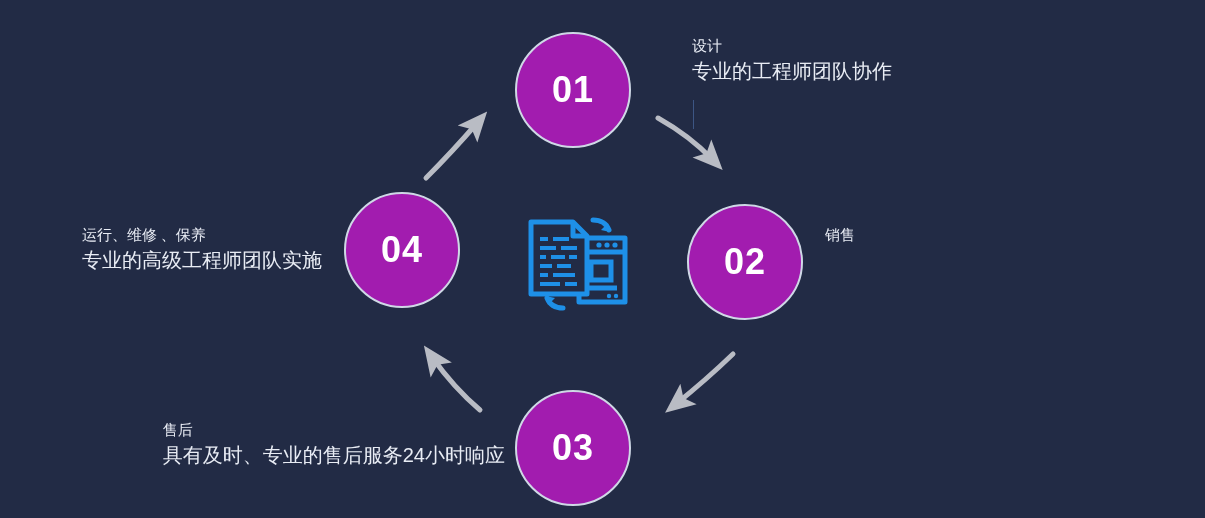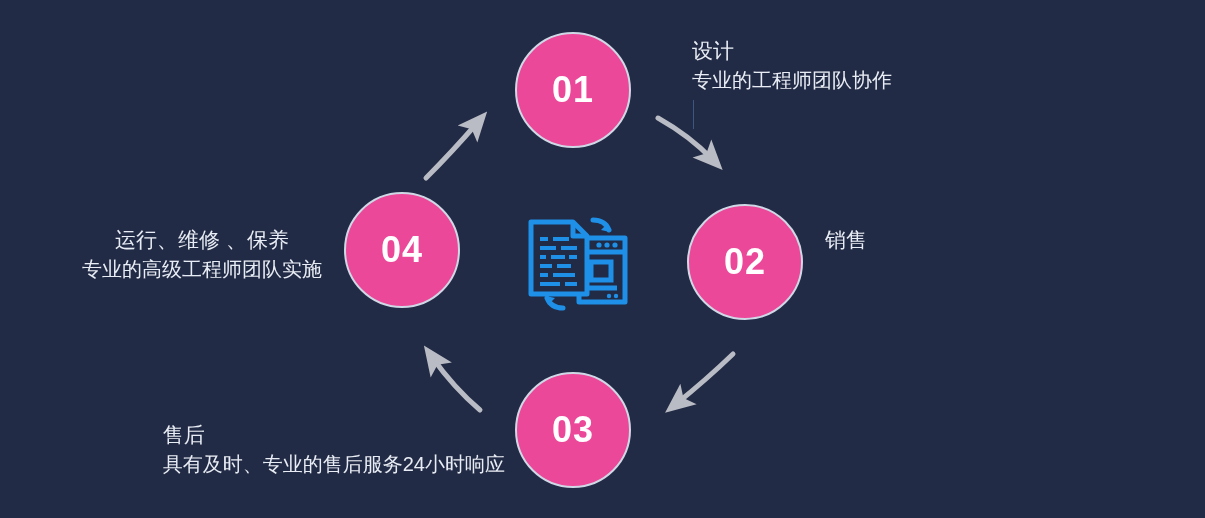--- a/index.html
+++ b/index.html
@@ -19,38 +19,38 @@
     height: 518px;
     background: #222b45;
   }
 
   
   .step-circle {
     position: absolute;
     width: 116px;
     height: 116px;
     border-radius: 50%;
-    background: #ec4899;
+    background: #a21caf;
     border: 2px solid #cfd8e6;
     box-sizing: border-box;
     display: flex;
     align-items: center;
     justify-content: center;
   }
   .step-circle .num {
     color: #ffffff;
     font-size: 36px;
     font-weight: bold;
     letter-spacing: 1px;
     line-height: 1;
     font-family: "Liberation Sans", "DejaVu Sans", sans-serif;
   }
   #circle-01 { left: 515px; top: 32px; }
   #circle-02 { left: 687px; top: 204px; text-align: center; }
-  #circle-03 { left: 515px; top: 372px; }
+  #circle-03 { left: 515px; top: 390px; }
   #circle-04 { left: 344px; top: 192px; }
 
   
   #arrow-layer {
     position: absolute;
     left: 0;
     top: 0;
     width: 1205px;
     height: 518px;
     pointer-events: none;
@@ -65,33 +65,34 @@
     height: 112px;
   }
 
   
   .caption {
     position: absolute;
     color: #e8ecf4;
     line-height: 1.42;
   }
   .caption .cap-title {
-    font-size: 21px;
+    font-size: 15px;
     display: block;
     white-space: nowrap;
+    font-family: Liberation Serif, serif;
   }
   .caption .cap-desc {
     font-size: 20px;
     display: block;
     white-space: nowrap;
   }
   #caption-01 { left: 692px; top: 36px; text-align: left; }
   #caption-02 { left: 825px; top: 225px; text-align: right; }
   #caption-03 { right: 700px; top: 420px; }
-  #caption-04 { right: 883px; top: 225px; text-align: center; }
+  #caption-04 { right: 883px; top: 225px; text-align: left; }
 
   
   #tick-artifact {
     position: absolute;
     left: 693px;
     top: 100px;
     width: 1px;
     height: 29px;
     background: #3d5684;
   }

